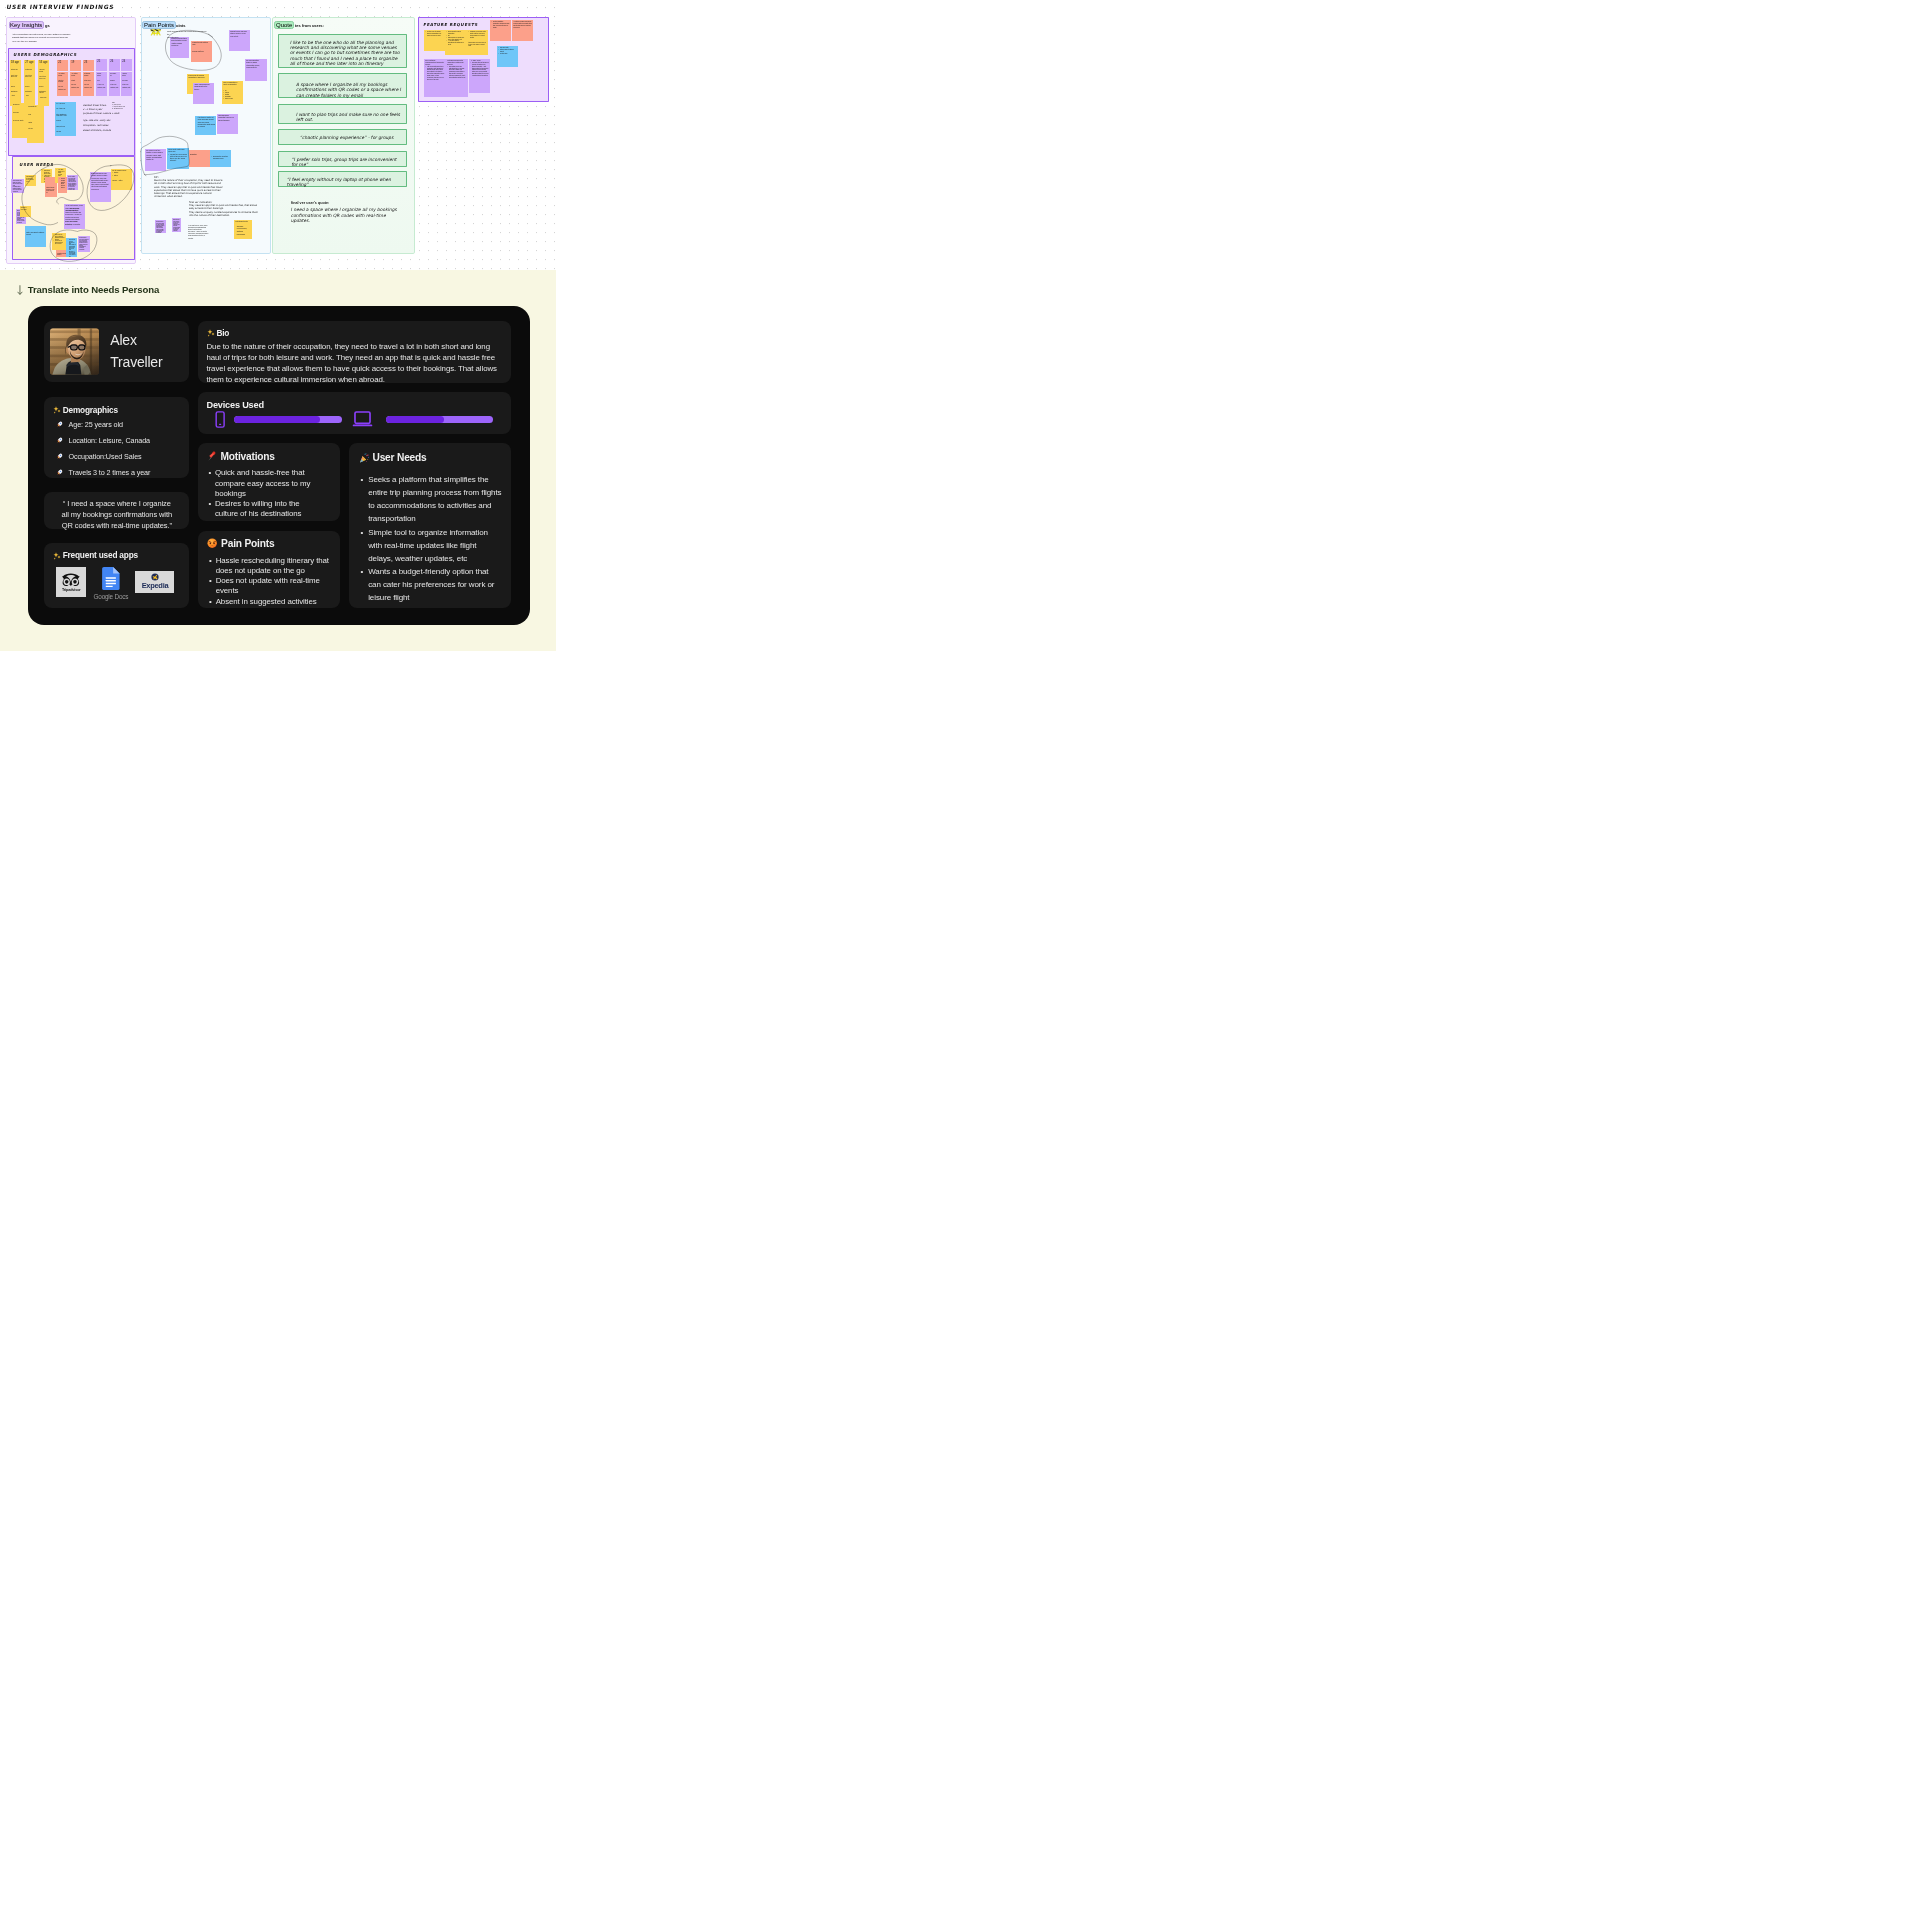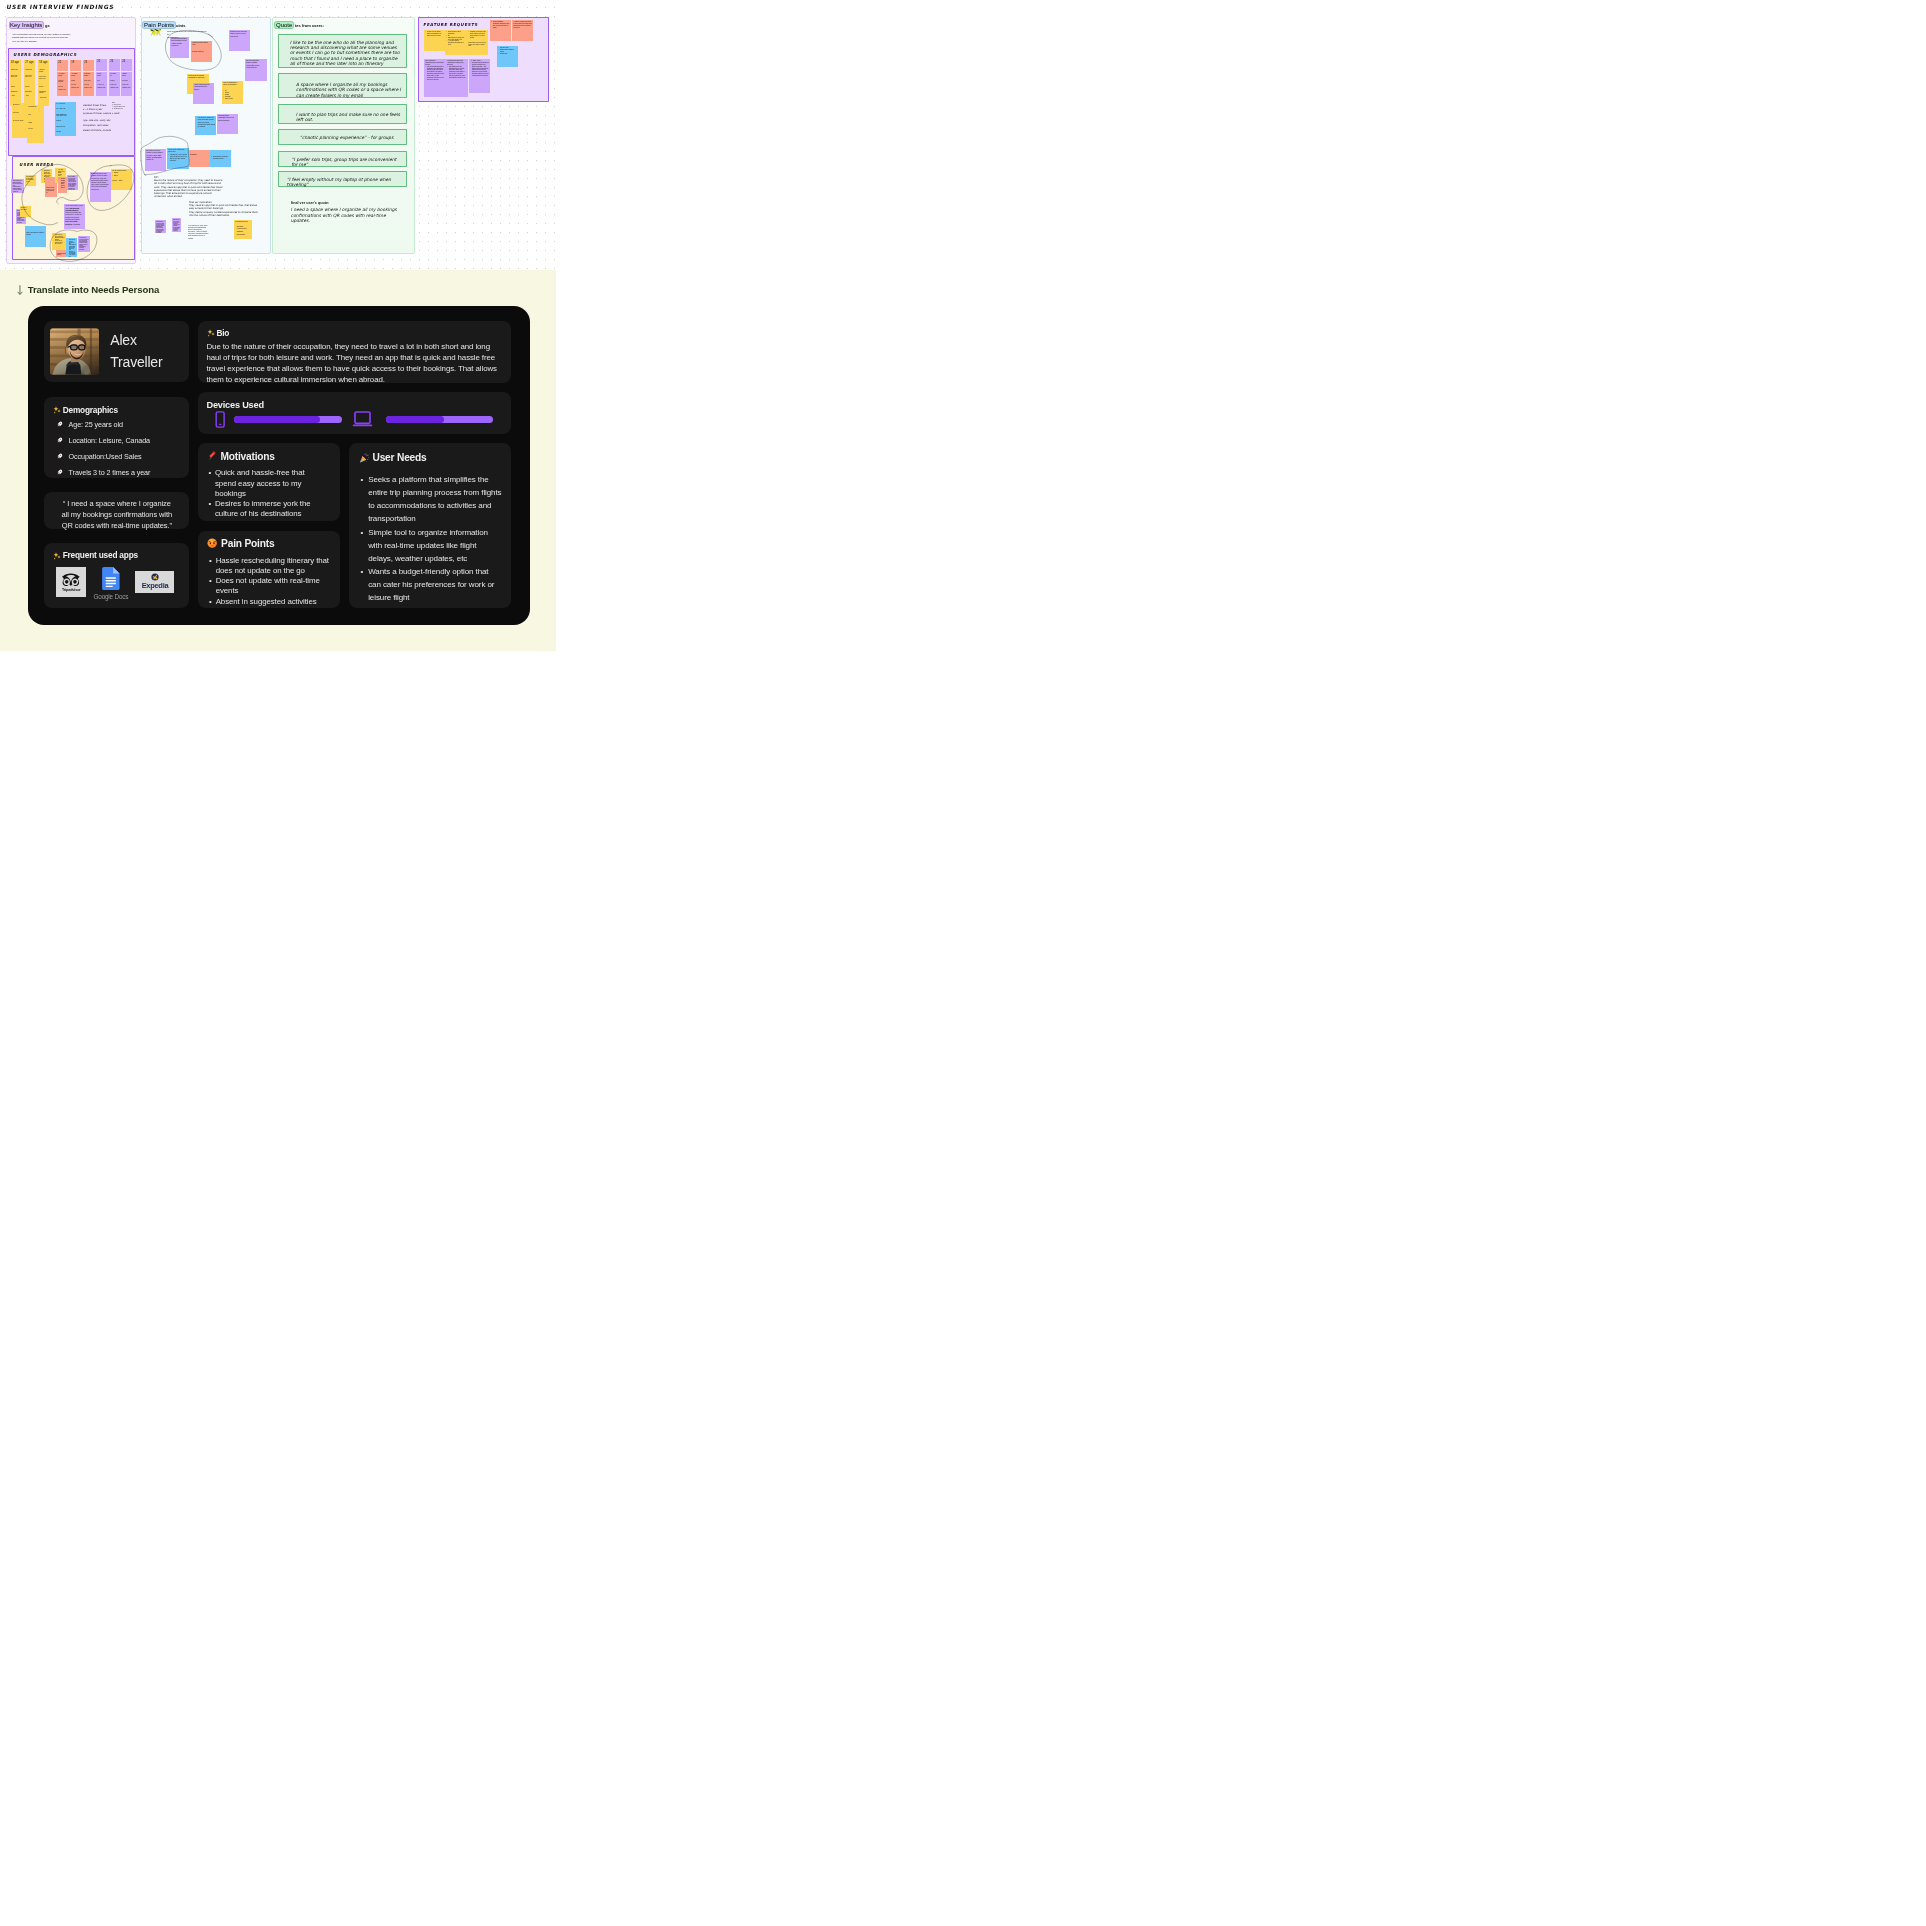--- a/index.html
+++ b/index.html
@@ -973,22 +973,22 @@
                   <svg viewBox="0 0 32 32">
                     <path d="M13.8 20.3 L4.5 29.8 L12.5 19.2 Z" fill="#A6A6A6"></path>
                     <path d="M24.6 3.2 C22.7 1.3 19.9 1.6 18.4 3.1 L14.6 6.9 L21 13.3 L24.8 9.5 C26.3 8 26.5 5.1 24.6 3.2 Z" fill="#D92D20"></path>
                     <path d="M17.4 6.4 L8.8 13.2 C7.5 14.2 7.3 16.1 8.5 17.3 L10.6 19.4 C11.8 20.6 13.7 20.4 14.7 19.1 L21.5 10.5 Z" fill="#F04438"></path>
                     <path d="M21.8 8.3 L13.2 15.1 L11.6 13.5 L20.2 6.7 Z" fill="#FF7A70" opacity=".5"></path>
                   </svg>
                 </span>
                 <span>Motivations</span>
             </div>
             <ul class="blist" id="motivlist">
-                <li>Quick and hassle-free that spend easy access to my bookings</li>
-                <li>Desires to immerse york the culture of his destinations</li>
+                <li>Quick and hassle-free that compare easy access to my bookings</li>
+                <li>Desires to willing into the culture of his destinations</li>
               </ul>
           </div>
           <div class="tile paintile">
             <div class="th big">
               <span class="emo">
                   <svg viewBox="0 0 32 32">
                     <defs>
                       <radialGradient id="angG" cx="0.4" cy="0.3" r="0.85">
                         <stop offset="0" stop-color="#FFB347"></stop>
                         <stop offset="0.55" stop-color="#FC8B22"></stop>

